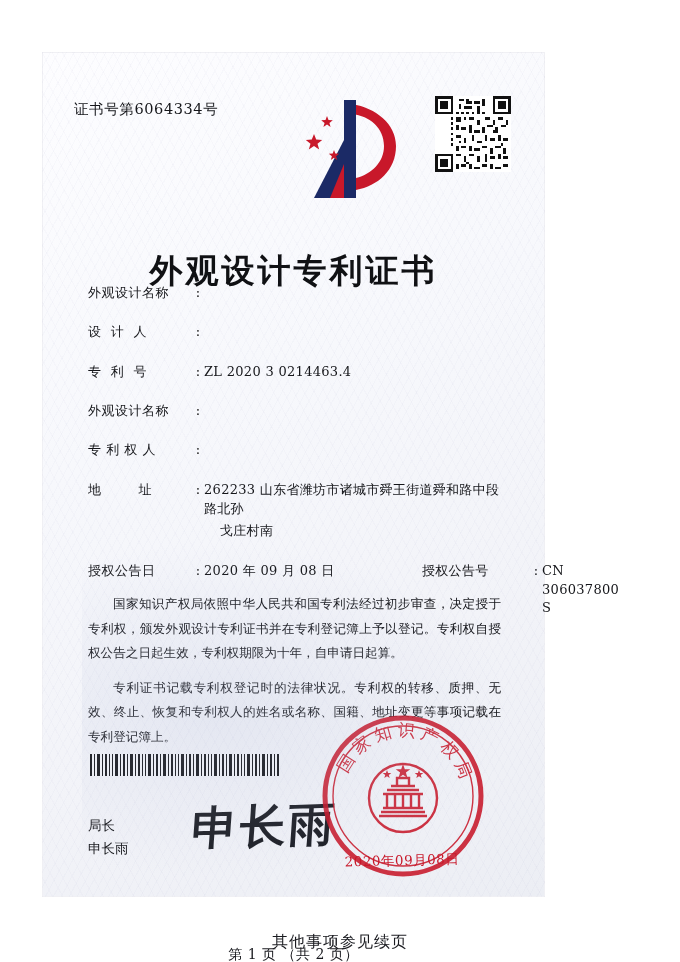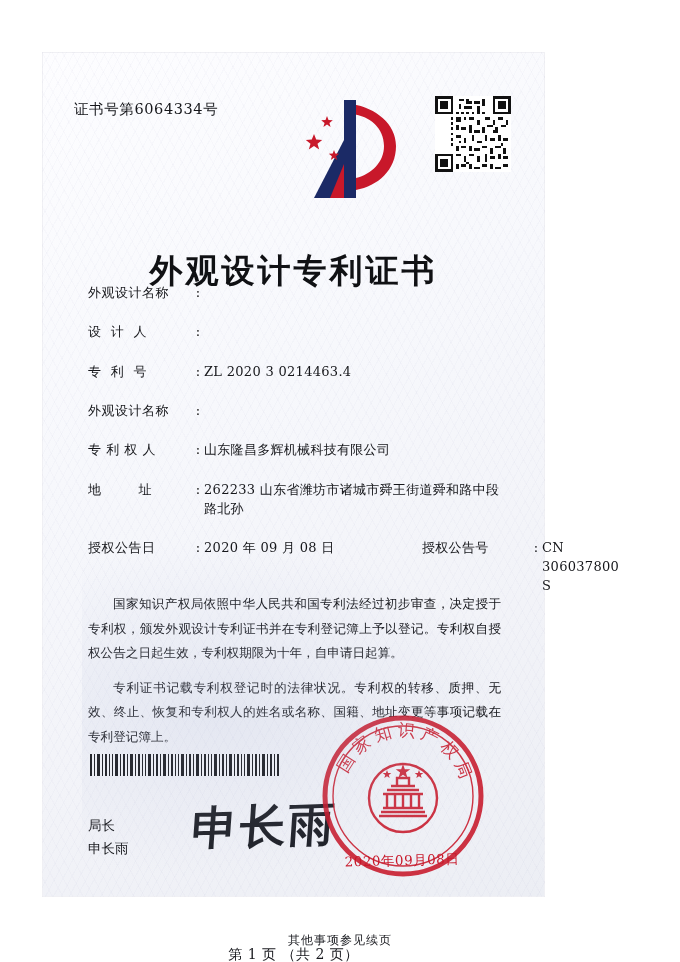--- a/index.html
+++ b/index.html
@@ -230,21 +230,21 @@
     color: #16171c;
     letter-spacing: 0.5px;
   }
   .footer-note {
     position: absolute;
     left: 0;
     right: 0;
     top: 932px;
     text-align: center;
     font-family: "DejaVu Serif", "Liberation Serif", serif;
-    font-size: 12px;
+    font-size: 16px;
     color: #1a1b20;
     letter-spacing: 1px;
   }
 </style>
 </head>
 <body>
 
 <div class="page">
   <div class="sheet">
 
@@ -390,28 +390,28 @@
       </div>
 
       <div class="frow">
         <span class="flabel">外观设计名称</span>
         <span class="fcolon">:</span>
       </div>
 
       <div class="frow">
         <span class="flabel">专 利 权 人</span>
         <span class="fcolon">:</span>
-        <span class="fvalue">山东隆昌多辉机械科技有限公司</span>
       </div>
 
       <div class="frow">
         <span class="flabel">地        址</span>
         <span class="fcolon">:</span>
         <span class="fvalue">
           <span>262233 山东省潍坊市诸城市舜王街道舜和路中段路北孙</span>
+          <span class="l2">戈庄村南</span>
         </span>
       </div>
 
       <div class="frow split">
         <span class="flabel">授权公告日</span>
         <span class="fcolon">:</span>
         <span class="fvalue">
           <span class="first">2020 年 09 月 08 日</span>
           <span class="second-label">授权公告号</span>
           <span class="fcolon">:</span>

